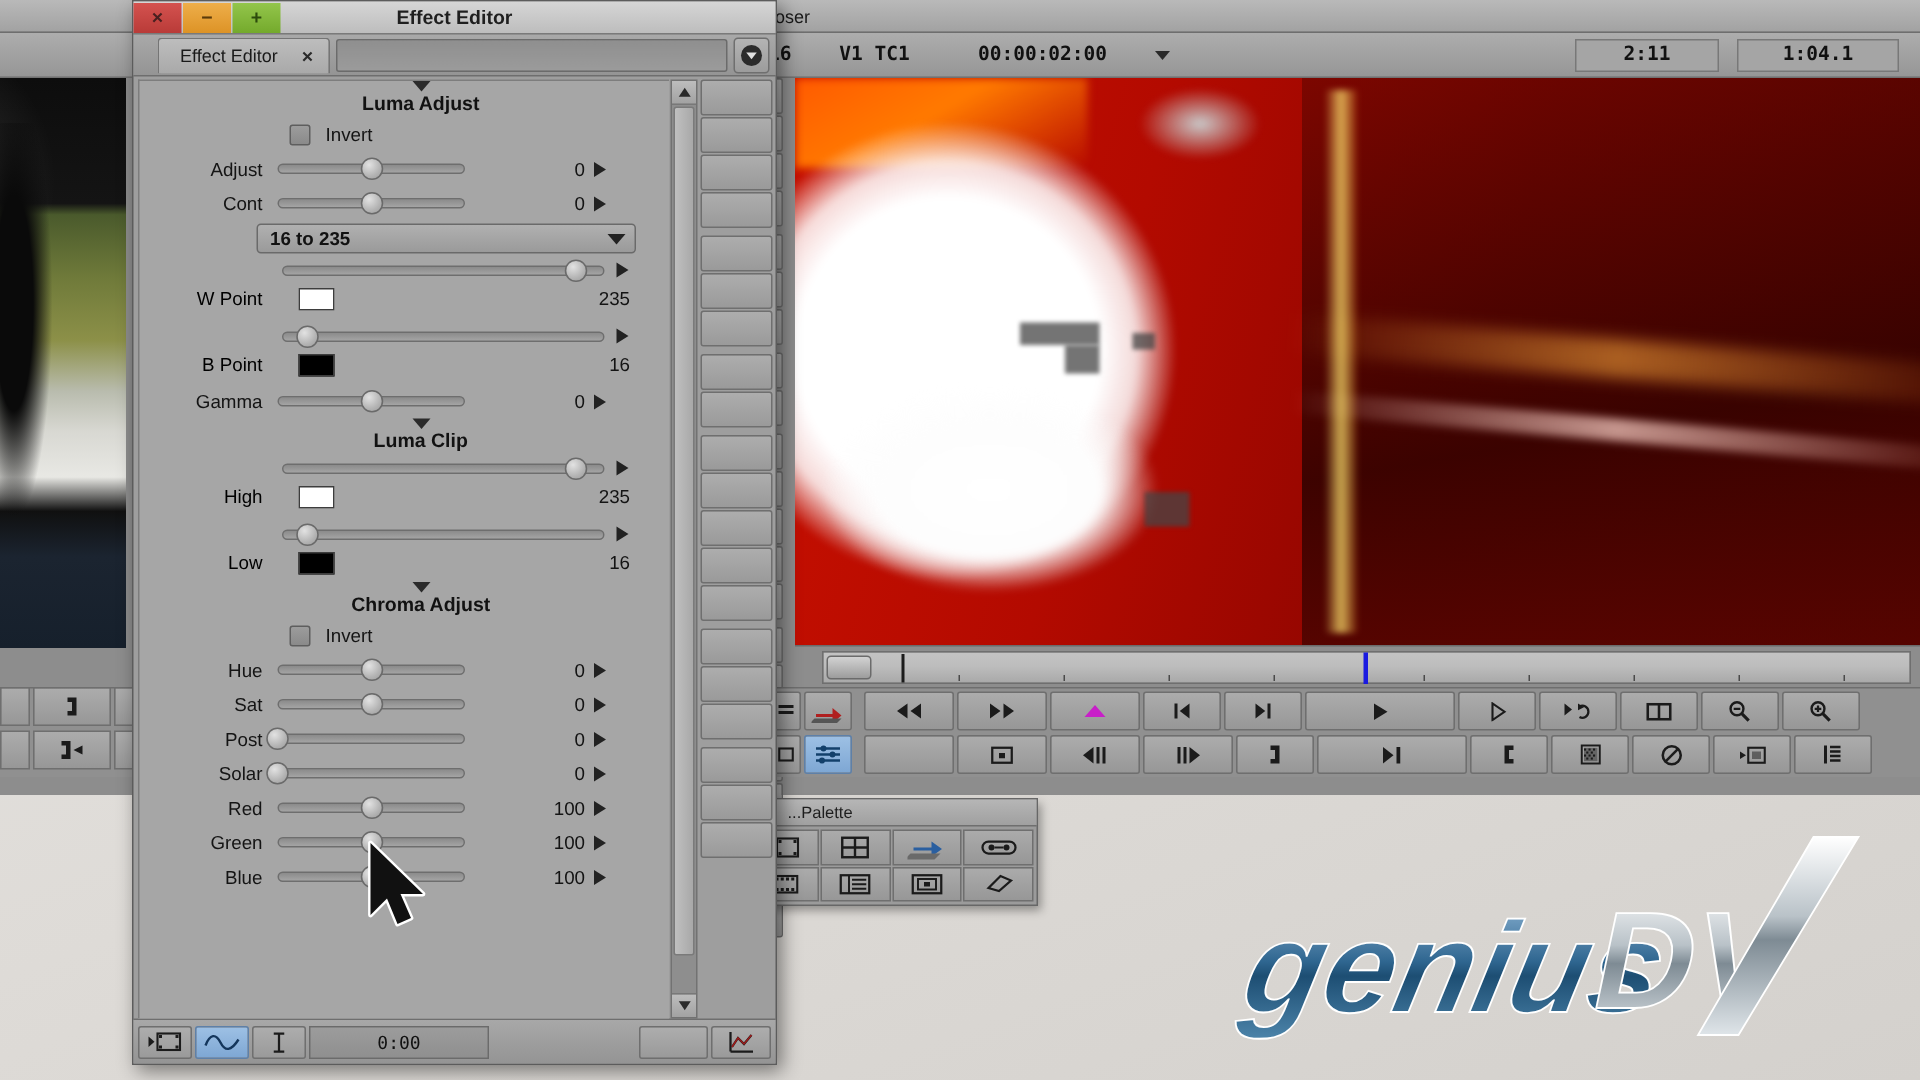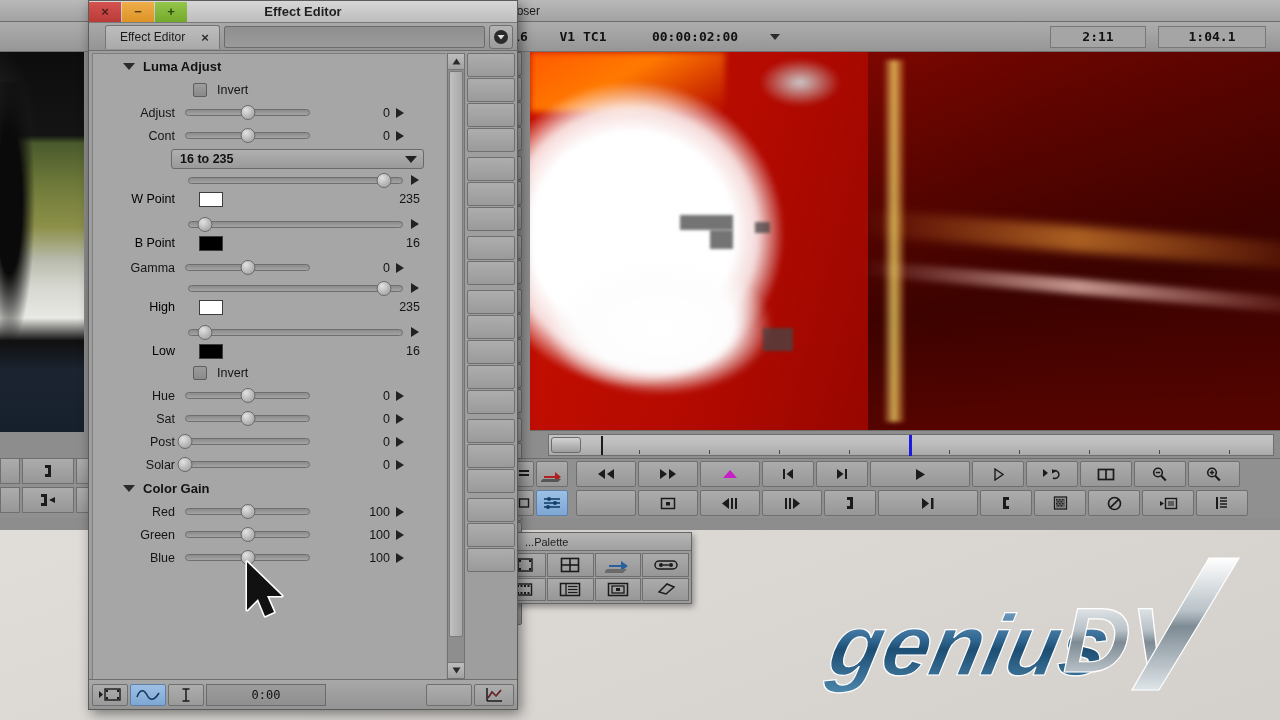--- a/index.html
+++ b/index.html
@@ -286,21 +286,21 @@
   .grp-head {
     display: flex; align-items: center; height: 24px;
     font-size: 13px; font-weight: bold; color: #121212;
   }
   .tri {
     width: 0; height: 0; margin: 0 8px;
     border-left: 6px solid transparent; border-right: 6px solid transparent;
     border-top: 7px solid #2b2b2b;
   }
   .grp-root .tri { margin-left: 8px; }
-  .grp-sub { padding-left: 22px; }
+  .grp-sub { padding-left: 22px; flex-direction: column; }
   .fx-icon {
     width: 16px; height: 13px; margin-right: 6px; border: 1px solid #3a3a3a;
     background: linear-gradient(120deg,#8e4fa8 0%, #b86fd0 40%, #cfcfcf 60%, #cfcfcf 75%, #5fc23a 76%);
   }
   .row {
     display: flex; align-items: center; height: 23px; font-size: 12.5px; color: #141414;
   }
   .row-label { width: 92px; text-align: right; padding-right: 10px; }
   .chk {
     width: 14px; height: 14px; background: linear-gradient(#9c9c9c,#8a8a8a);
@@ -903,20 +903,24 @@
         <div class="row" style="margin-top:3px">
           <div class="row-label">Gamma</div>
           <div class="slider" style="width:125px">
             <div class="track"></div>
             <div class="knob" style="left:50%"></div>
           </div>
           <div class="val" style="margin-left:46px">0</div>
           <div class="arrow-r"></div>
         </div>
 
+        <div class="grp-head grp-sub">
+          <div class="tri"></div>
+          <span>Luma Clip</span>
+        </div>
         <div class="wide-slider-row" style="padding-left:95px">
           <div class="slider" style="width:215px">
             <div class="track"></div>
             <div class="knob" style="left:91%"></div>
           </div>
           <div class="arrow-r" style="margin-left:8px"></div>
         </div>
         <div class="swatch-row">
           <div class="row-label">High</div>
           <div style="width:14px"></div>
@@ -932,20 +936,24 @@
           <div class="arrow-r" style="margin-left:8px"></div>
         </div>
         <div class="swatch-row">
           <div class="row-label">Low</div>
           <div style="width:14px"></div>
           <div class="swatch" style="background:#000000"></div>
           <div style="flex:1"></div>
           <div class="val" style="width:56px;margin-right:20px">16</div>
         </div>
 
+        <div class="grp-head grp-sub" style="margin-top:3px">
+          <div class="tri"></div>
+          <span>Chroma Adjust</span>
+        </div>
         <div class="row">
           <div style="width:100px"></div>
           <div class="chk"></div>
           <span style="margin-left:10px">Invert</span>
         </div>
         <div class="row">
           <div class="row-label">Hue</div>
           <div class="slider" style="width:125px">
             <div class="track"></div>
             <div class="knob" style="left:50%"></div>
@@ -975,24 +983,20 @@
         <div class="row">
           <div class="row-label">Solar</div>
           <div class="slider" style="width:125px">
             <div class="track"></div>
             <div class="knob" style="left:0%"></div>
           </div>
           <div class="val" style="margin-left:46px">0</div>
           <div class="arrow-r"></div>
         </div>
 
-        <div class="grp-head grp-sub">
-          <div class="tri"></div>
-          <span>Color Gain</span>
-        </div>
         <div class="row">
           <div class="row-label">Red</div>
           <div class="slider" style="width:125px">
             <div class="track"></div>
             <div class="knob" style="left:50%"></div>
           </div>
           <div class="val" style="margin-left:46px">100</div>
           <div class="arrow-r"></div>
         </div>
         <div class="row">

